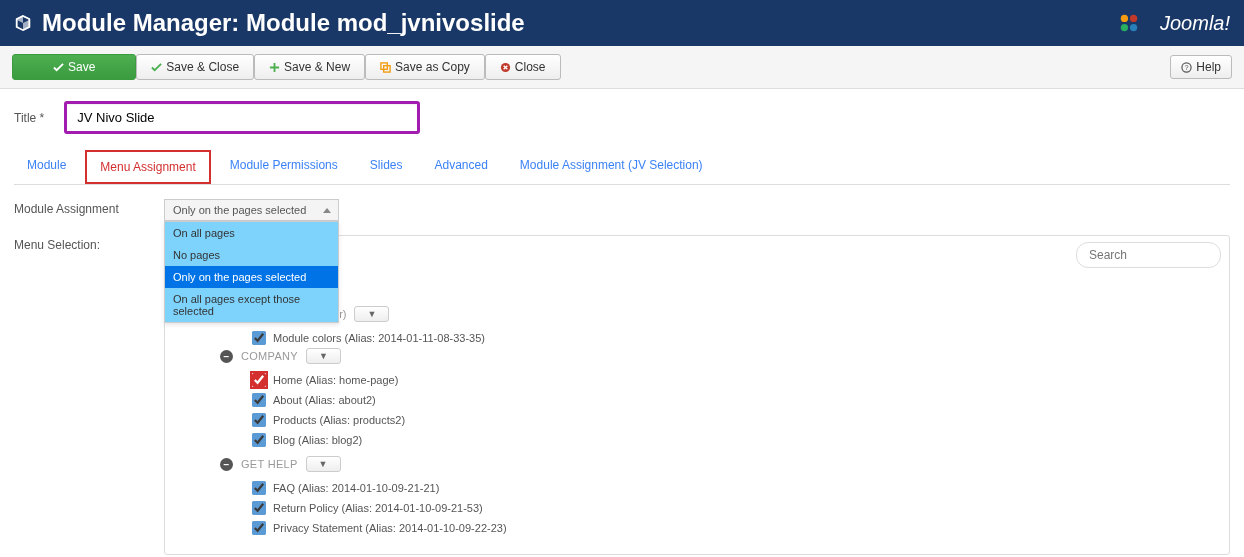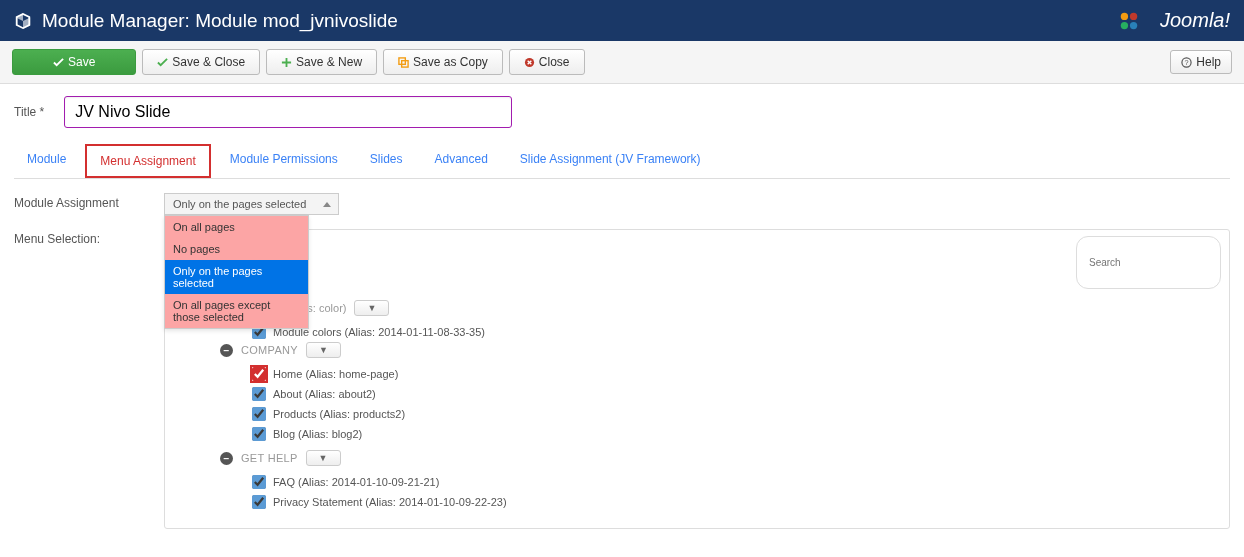--- a/index.html
+++ b/index.html
@@ -1,45 +1,45 @@
 <!DOCTYPE html>
 <html><head>
 <meta charset="utf-8">
 <style>
 *{box-sizing:border-box;margin:0;padding:0;font-family:Arial,Helvetica,sans-serif}
 body{font-size:12px;color:#333;background:#fff}
 .header{background:linear-gradient(#1a3867,#1a3867);color:#fff;padding:9px 14px;display:flex;align-items:center;justify-content:space-between}
 .header-left{display:flex;align-items:center;gap:10px}
 .cube-icon{width:18px;height:18px;display:inline-block}
-.header-title{font-size:19px;font-weight:normal}
+.header-title{font-size:24px;font-weight:bold}
 .joomla-logo{display:flex;align-items:center;gap:20px;font-size:20px;font-style:italic}
 .toolbar{background:#f5f5f5;padding:8px 12px;border-bottom:1px solid #ddd;display:flex;align-items:center;justify-content:space-between}
-.toolbar-left{display:flex;gap:6px}
+.toolbar-left{display:flex;}
 .btn{padding:5px 14px;border:1px solid #bbb;border-radius:3px;background:linear-gradient(#fff,#eee);font-size:12px;cursor:pointer;display:flex;align-items:center;gap:4px;color:#333}
 .btn-success{background:linear-gradient(#4caf50,#3b9b3f);color:#fff;border-color:#3b9b3f;padding:5px 40px}
 .icon-sm{width:11px;height:11px;display:inline-block}
 .help-btn{padding:4px 10px}
 .content{padding:12px 14px}
 .title-row{display:flex;align-items:center;gap:20px;margin-bottom:16px}
 .title-label{font-size:12px;color:#555}
-.title-input{width:448px;padding:6px 10px;border:1px solid #a21caf;border-radius:3px;font-size:16px;box-shadow:inset 0 1px 2px rgba(0,0,0,0.06)}
+.title-input{width:356px;padding:6px 10px;border:3px solid #a21caf;border-radius:3px;font-size:13px;box-shadow:inset 0 1px 2px rgba(0,0,0,0.06)}
 .tabs{display:flex;gap:6px;border-bottom:1px solid #ddd;margin-bottom:14px}
 .tab{padding:8px 13px;color:#3b82f6;font-size:12px;cursor:pointer}
 .tab.highlighted{border:2px solid #d32f2f;color:#d32f2f}
 .form-row{display:flex;align-items:flex-start;margin-bottom:14px}
 .form-label{width:150px;font-size:12px;color:#555;padding-top:3px}
 .select-wrap{position:relative;width:175px}
 .select-box{border:1px solid #ccc;padding:4px 20px 4px 8px;background:#f4f4f4;font-size:11px;color:#555;cursor:pointer;position:relative}
 .select-box:after{content:'';position:absolute;right:7px;top:8px;border-left:4px solid transparent;border-right:4px solid transparent;border-bottom:5px solid #888}
-.dropdown{position:absolute;top:22px;left:0;width:145px;background:#fca5a5;border:1px solid #ccc;z-index:10;box-shadow:0 2px 4px rgba(0,0,0,0.1)}
+.dropdown{position:absolute;top:22px;left:0;width:175px;background:#7dd3fc;border:1px solid #ccc;z-index:10;box-shadow:0 2px 4px rgba(0,0,0,0.1)}
 .dropdown-item{padding:5px 8px;font-size:11px;cursor:pointer;color:#333}
 .dropdown-item.selected{background:#0073e6;color:#fff}
 .menu-sel-row{display:flex;align-items:flex-start}
 .menu-sel-content{flex:1;border:1px solid #ddd;border-radius:3px;padding:10px;position:relative}
-.search-input{position:absolute;right:8px;top:6px;padding:20px 12px;border:1px solid #ddd;border-radius:12px;font-size:10px;width:145px;color:#999}
+.search-input{position:absolute;right:8px;top:6px;padding:5px 12px;border:1px solid #ddd;border-radius:12px;font-size:12px;width:145px;color:#999}
 .tree{margin-top:60px;margin-left:45px}
 .tree-group{margin-bottom:6px}
 .group-header{display:flex;align-items:center;gap:8px;margin-bottom:6px}
 .collapse-icon{width:13px;height:13px;border-radius:50%;background:#555;color:#fff;display:flex;align-items:center;justify-content:center;font-size:10px;font-weight:bold;cursor:pointer}
 .group-cb{width:14px;height:14px}
 .group-name{font-size:11px;color:#999;letter-spacing:0.3px}
 .caret-btn{border:1px solid #ccc;border-radius:3px;padding:2px 12px;background:linear-gradient(#fff,#eee);cursor:pointer;font-size:9px;color:#666}
 .tree-item{display:flex;align-items:center;gap:7px;padding:3px 0 3px 32px}
 .item-cb{width:14px;height:14px;accent-color:#5b9bd5}
 .item-cb.highlighted{outline:2px solid #d32f2f;accent-color:#d32f2f}
@@ -119,21 +119,21 @@
     <span class="title-label">Title *</span>
     <input class="title-input" value="JV Nivo Slide" style="">
   </div>
 
   <div class="tabs">
     <div class="tab">Module</div>
     <div class="tab highlighted">Menu Assignment</div>
     <div class="tab">Module Permissions</div>
     <div class="tab">Slides</div>
     <div class="tab">Advanced</div>
-    <div class="tab">Slide Assignment (JV Framework)</div>
+    <div class="tab">Module Assignment (JV Selection)</div>
   </div>
 
   <div class="form-row">
     <div class="form-label">Module Assignment</div>
     <div class="select-wrap">
       <div class="select-box">Only on the pages selected</div>
       <div class="dropdown">
         <div class="dropdown-item">On all pages</div>
         <div class="dropdown-item">No pages</div>
         <div class="dropdown-item selected">Only on the pages selected</div>
@@ -187,20 +187,24 @@
             <span class="collapse-icon">−</span>
             <span class="group-name">GET HELP</span>
             <span class="caret-btn">▼</span>
           </div>
           <div class="tree-item">
             <input type="checkbox" class="item-cb" checked="" style="">
             <span class="item-label">FAQ (Alias: 2014-01-10-09-21-21)</span>
           </div>
           <div class="tree-item">
             <input type="checkbox" class="item-cb" checked="" style="">
+            <span class="item-label">Return Policy (Alias: 2014-01-10-09-21-53)</span>
+          </div>
+          <div class="tree-item">
+            <input type="checkbox" class="item-cb" checked="" style="">
             <span class="item-label">Privacy Statement (Alias: 2014-01-10-09-22-23)</span>
           </div>
         </div>
 
       </div>
     </div>
   </div>
 </div>
 
 </body></html>

